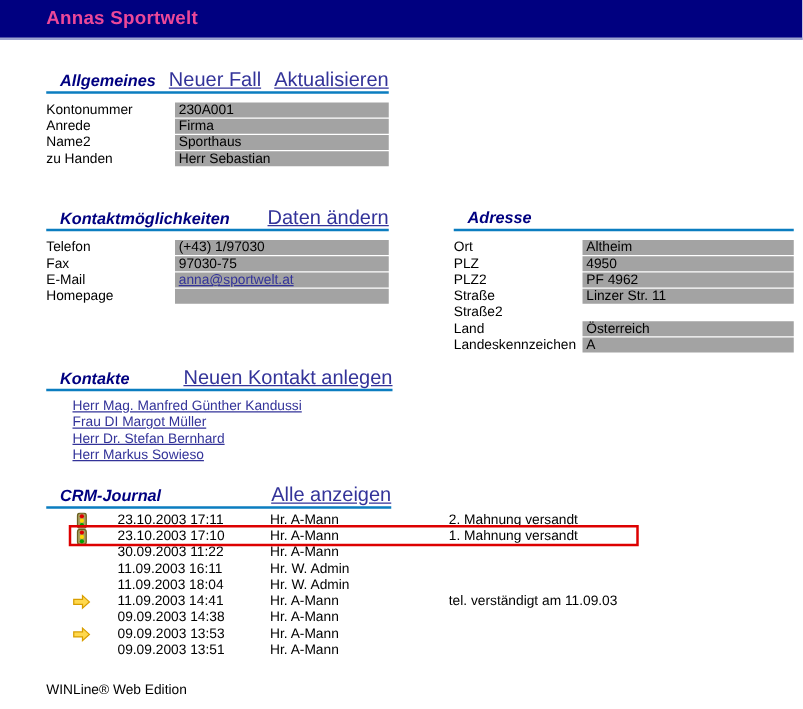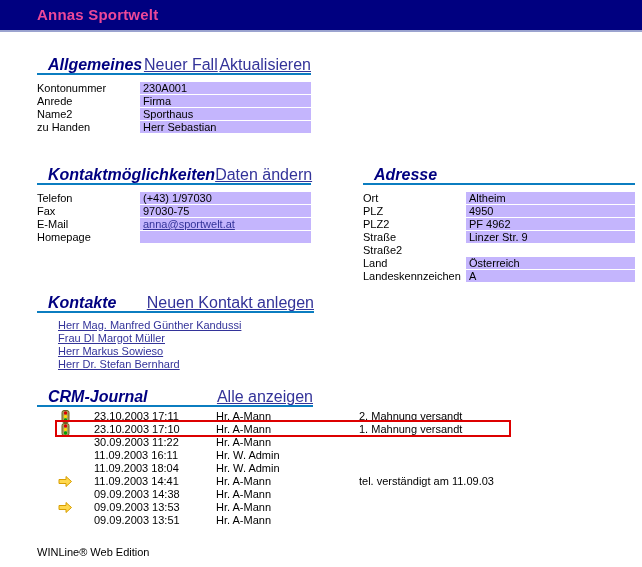--- a/index.html
+++ b/index.html
@@ -18,32 +18,32 @@
     position:absolute; left:37px; top:6px;
     color:#ec4899; font-weight:bold; font-size:15px; letter-spacing:0.2px;
   }
   
   .section { position:absolute; }
   .sec-head {
     display:flex; justify-content:space-between; align-items:baseline;
     height:14px; padding-bottom:3px; border-bottom:2px solid #0b7dc0;
   }
   .sec-title {
-    color:#000080; font-weight:bold; font-style:italic; font-size:16px;
+    color:#000080; font-weight:bold; font-style:italic; font-size:13px;
     padding-left:11px; white-space:nowrap;
   }
   .sec-link {
     color:#333399; text-decoration:underline; font-size:16px;
     white-space:nowrap; cursor:pointer;
   }
   
   .ftable { margin-top:7px; }
   .frow { display:flex; height:12px; line-height:12px; margin-bottom:1px; }
   .frow .lbl { width:103px; flex:none; }
-  .frow .val { flex:1; background:#c4b5fd; padding-left:3px; white-space:nowrap; }
+  .frow .val { flex:1; background:#a3a3a3; padding-left:3px; white-space:nowrap; }
   .frow.no-bg .val { background:transparent; }
   .frow .val a { color:#333399; text-decoration:underline; }
   
   .contact-list { margin-top:6px; padding-left:21px; }
   .contact-list a {
     display:block; height:12px; line-height:12px; margin-bottom:1px;
     color:#333399; text-decoration:underline; white-space:nowrap; cursor:pointer;
   }
   
   .journal-rows { position:absolute; left:58px; top:410px; width:470px; }
@@ -136,21 +136,21 @@
     <div class="frow">
       <span class="lbl">PLZ</span>
       <span class="val">4950</span>
     </div>
     <div class="frow">
       <span class="lbl">PLZ2</span>
       <span class="val">PF 4962</span>
     </div>
     <div class="frow">
       <span class="lbl">Straße</span>
-      <span class="val">Linzer Str. 9</span>
+      <span class="val">Linzer Str. 11</span>
     </div>
     <div class="frow no-bg">
       <span class="lbl">Straße2</span>
       <span class="val"></span>
     </div>
     <div class="frow">
       <span class="lbl">Land</span>
       <span class="val">Österreich</span>
     </div>
     <div class="frow">
@@ -161,22 +161,22 @@
 </div>
 
 <div class="section" id="sec-kontakte">
   <div class="sec-head">
     <span class="sec-title">Kontakte</span>
     <a class="sec-link">Neuen Kontakt anlegen</a>
   </div>
   <div class="contact-list">
     <a>Herr Mag. Manfred Günther Kandussi</a>
     <a>Frau DI Margot Müller</a>
+    <a>Herr Dr. Stefan Bernhard</a>
     <a>Herr Markus Sowieso</a>
-    <a>Herr Dr. Stefan Bernhard</a>
   </div>
 </div>
 
 <div class="section" id="sec-journal">
   <div class="sec-head">
     <span class="sec-title">CRM-Journal</span>
     <a class="sec-link">Alle anzeigen</a>
   </div>
 </div>
 

